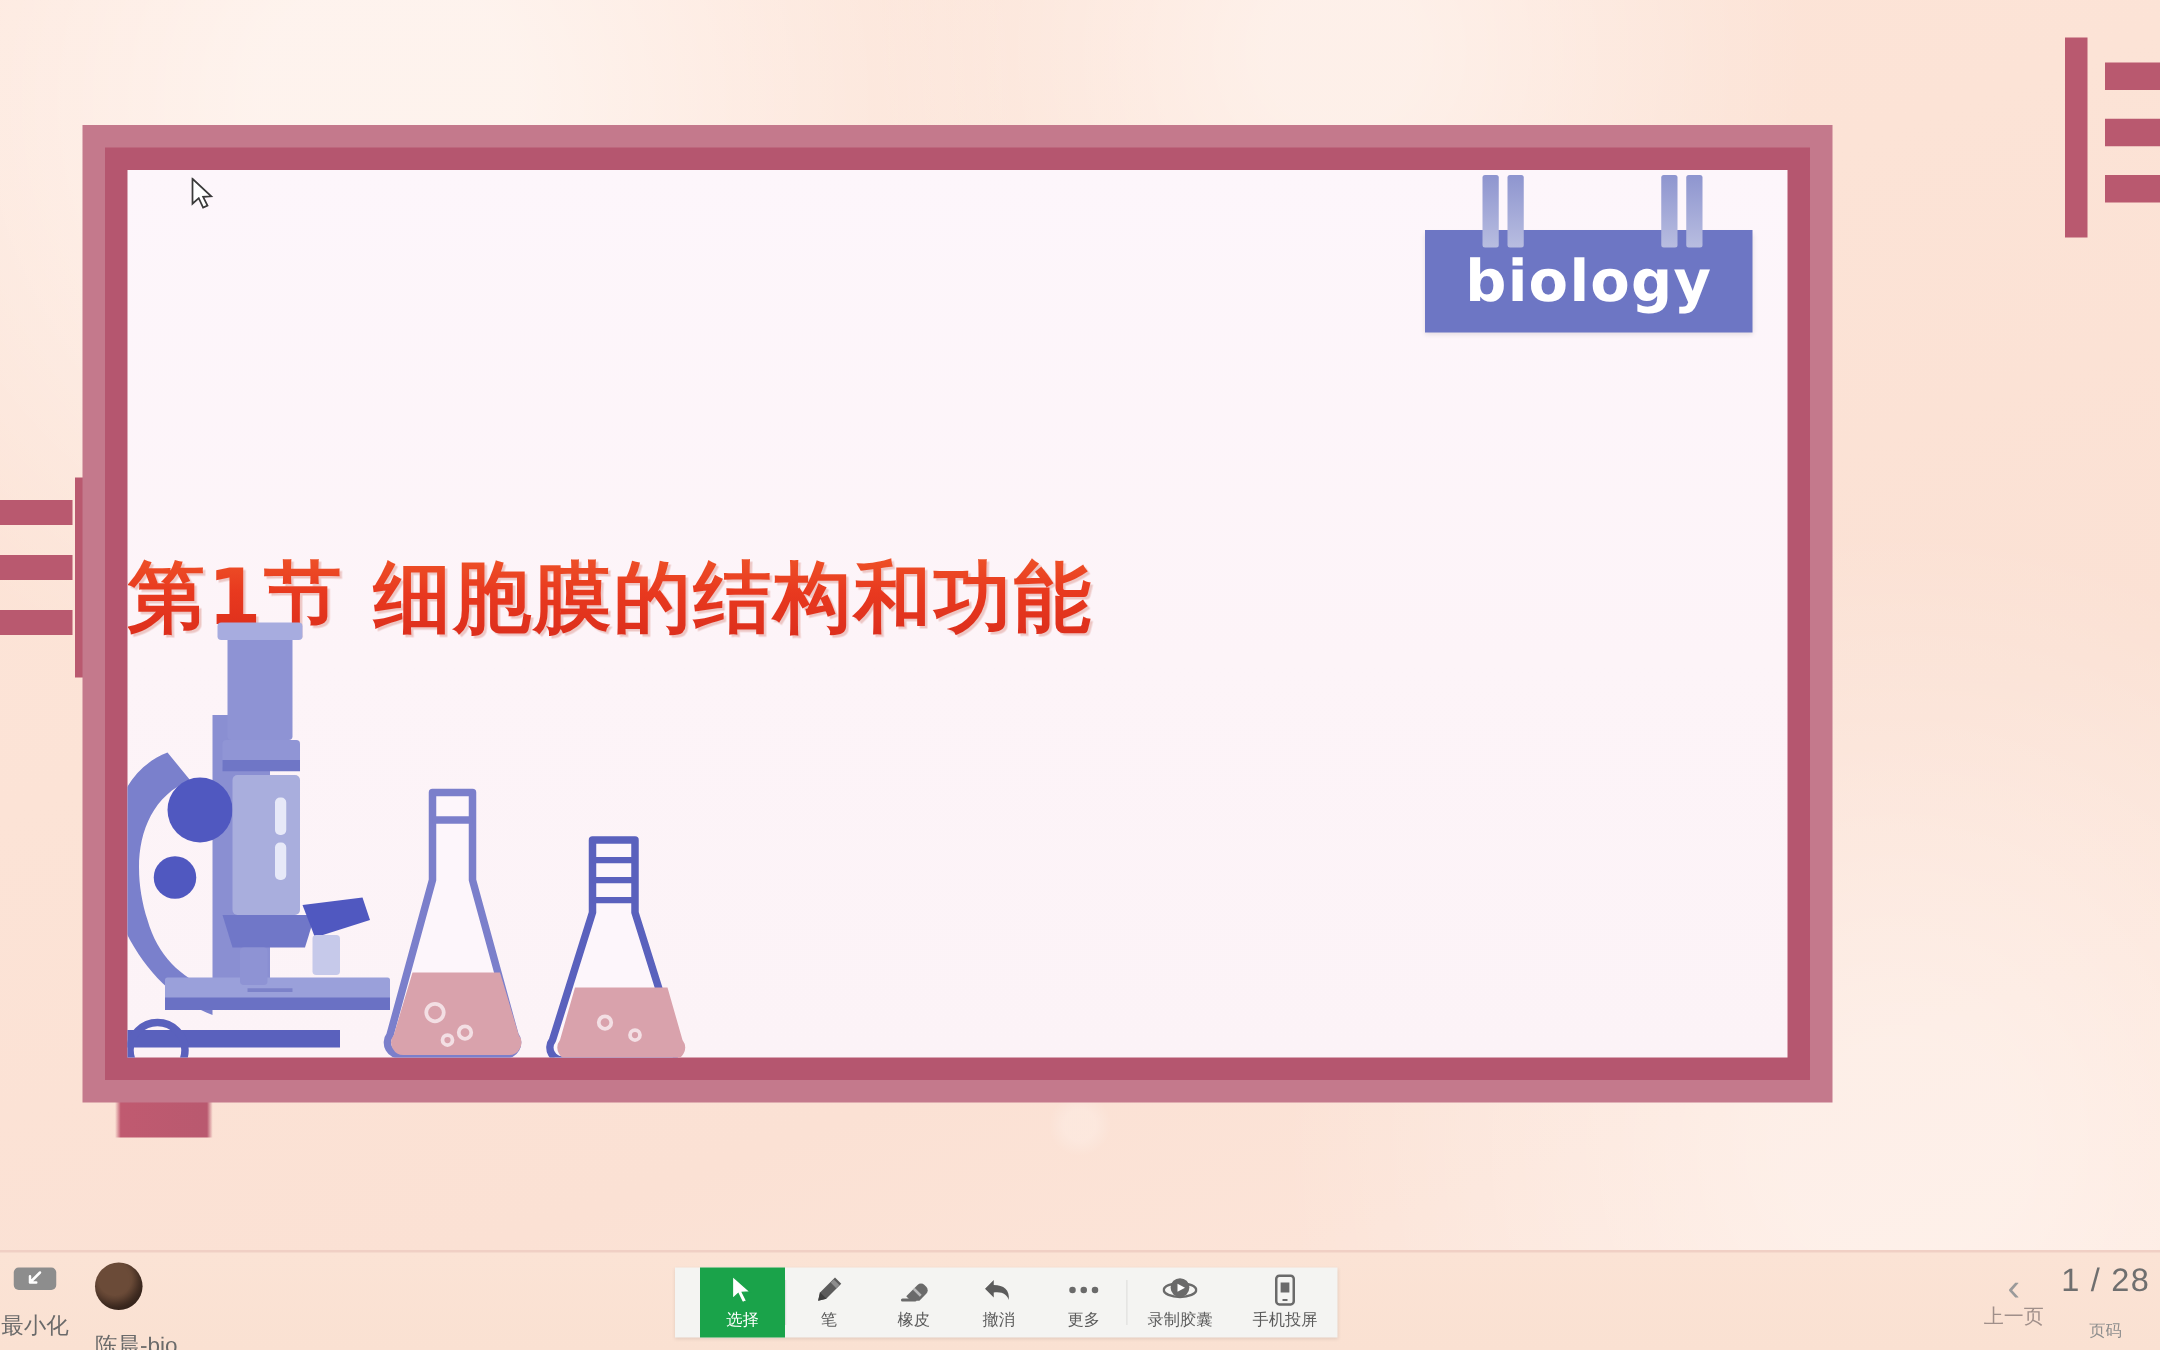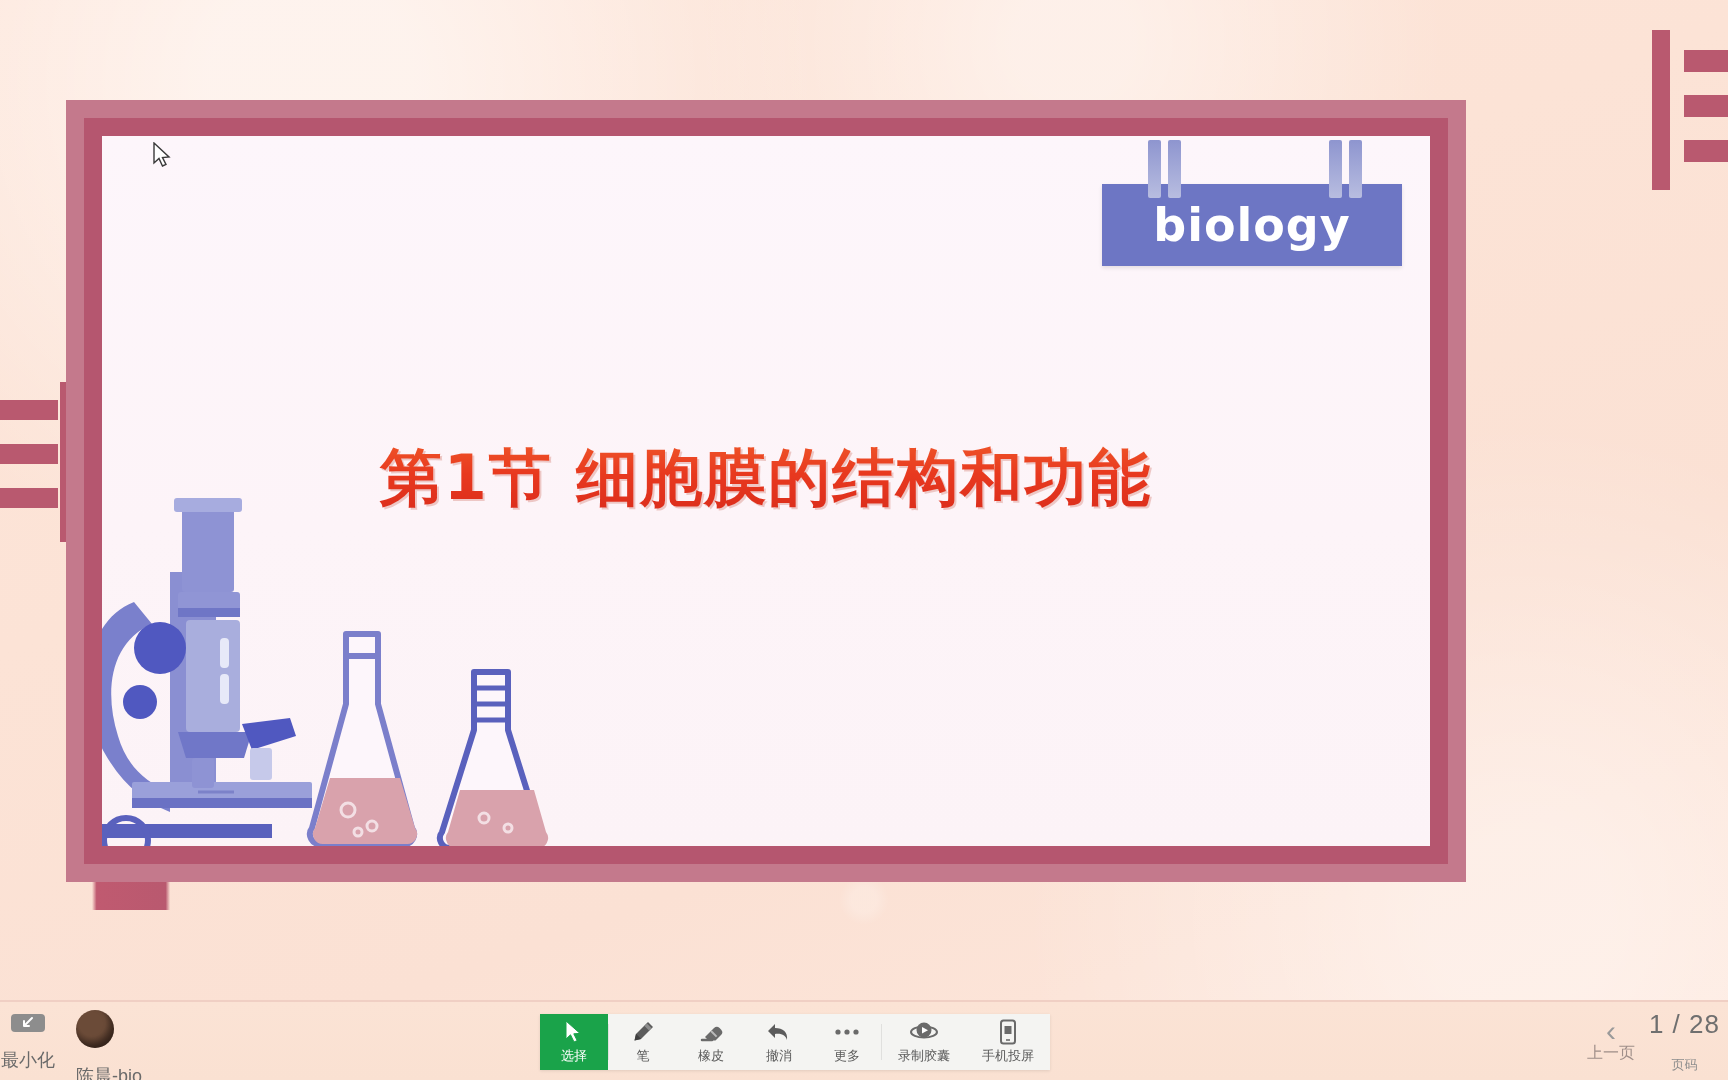--- a/index.html
+++ b/index.html
@@ -56,21 +56,21 @@
   #slide-frame-inner{
     width:100%; height:100%; background:#b5566f; padding:18px;
   }
   #slide-canvas{
     position:relative; width:100%; height:100%; overflow:hidden;
     background:linear-gradient(180deg,#fdf6fb 0%,#fdf4f8 55%,#fcf3f7 100%);
   }
 
   
   #biology-banner{
-    position:absolute; right:28px; top:48px; width:300px; height:82px;
+    position:absolute; right:28px; top:48px; width:262px; height:82px;
     background:#6d76c4; display:flex; align-items:center; justify-content:center;
     box-shadow:0 2px 4px rgba(0,0,0,.10);
   }
   #biology-banner-label{
     color:#ffffff; font-size:46px; font-weight:700; letter-spacing:1px;
     font-family:"DejaVu Sans",sans-serif;
   }
   .banner-strap{
     position:absolute; top:-44px; width:13px; height:58px;
     background:linear-gradient(180deg,#8e95cf,#b8bde0);
@@ -82,21 +82,21 @@
   #banner-strap-right2{ right:40px; }
 
   
   #chapter-title{
     position:absolute; left:0; right:0; top:172px; text-align:center;
     font-size:66px; font-weight:800; color:#111111; letter-spacing:2px;
     font-family:"DejaVu Sans","Liberation Sans",sans-serif;
     text-shadow:2px 2px 0 rgba(0,0,0,.10);
   }
   #section-title{
-    position:absolute; left:0; right:0; top:300px; text-align:center;
+    position:absolute; left:0; right:0; top:300px; text-align:left;
     font-size:62px; font-weight:800; letter-spacing:2px;
     font-family:"DejaVu Sans","Liberation Sans",sans-serif;
     background:linear-gradient(180deg,#f05a2a 0%,#e8391f 45%,#d92b1b 100%);
     -webkit-background-clip:text; background-clip:text; color:#e03a20;
     -webkit-text-fill-color:transparent;
     filter:drop-shadow(2px 2px 0 rgba(180,40,20,.22));
   }
 
   
   #microscope{ position:absolute; left:-28px; bottom:-6px; width:260px; height:400px; }
@@ -128,20 +128,21 @@
     width:38px; height:38px; border-radius:50%;
     background:radial-gradient(circle at 42% 34%, #6b4b38 0 40%, #4a3226 70%, #3b281f 100%);
     box-shadow:inset -4px -5px 6px rgba(0,0,0,.25);
   }
 
   
   #toolbar{
     position:absolute; left:540px; top:12px; height:56px;
     background:#f4f4f2; display:flex; align-items:stretch;
     box-shadow:0 1px 3px rgba(0,0,0,.10);
+    padding-left:20px;
   }
   .tool-item{
     width:68px; display:flex; flex-direction:column;
     align-items:center; justify-content:center; gap:2px;
     cursor:pointer;
   }
   .tool-item.active{ background:#1aa34a; }
   .tool-item.active .tool-label{ color:#ffffff; }
   .tool-icon{ height:26px; display:flex; align-items:center; justify-content:center; }
   .tool-label{ font-size:13px; color:#5b5b5b; white-space:nowrap; }

